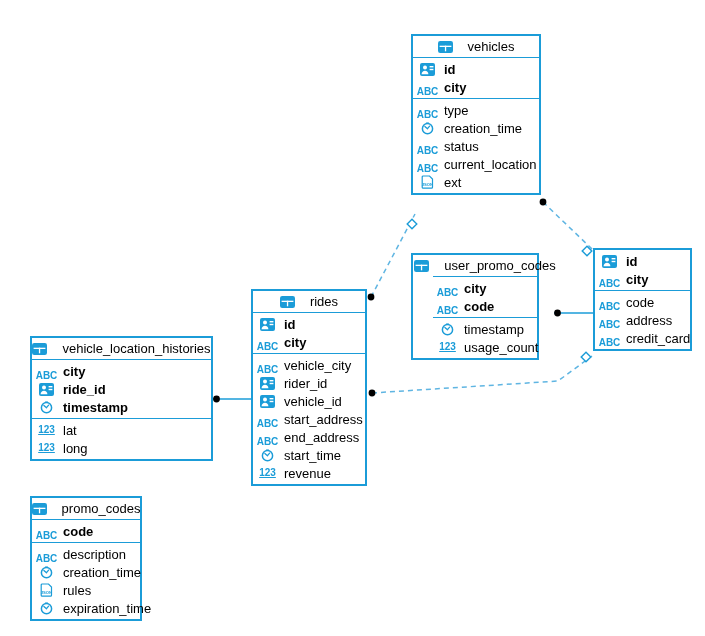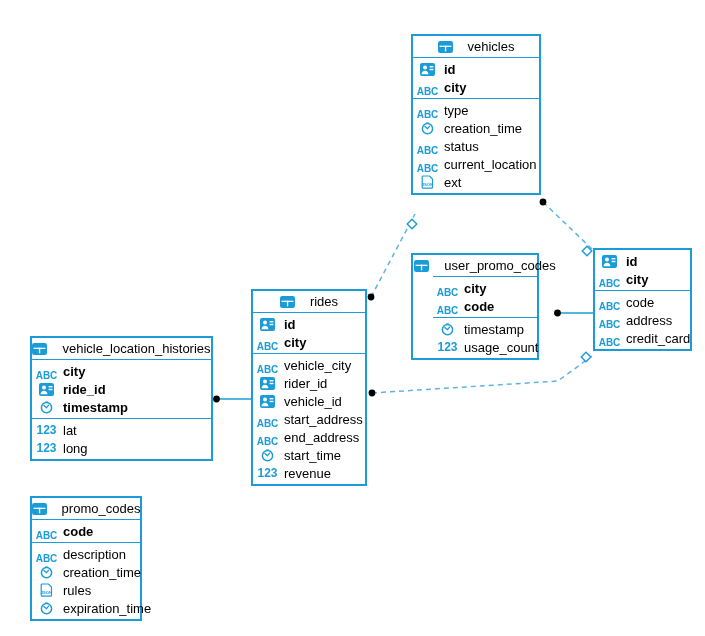--- a/index.html
+++ b/index.html
@@ -38,22 +38,23 @@
   .f-icon{
     flex:0 0 auto;
     display:inline-flex;align-items:center;justify-content:center;
     width:19px;height:14px;
   }
   .ticon-text{
     font-size:10px;font-weight:bold;color:var(--accent,#1b9cd8);
     letter-spacing:0px;line-height:14px;margin-top:9px;
   }
   .ticon-num{
-    font-size:12px;font-weight:bold;color:var(--accent,#1b9cd8);
+    font-size:10px;font-weight:bold;color:var(--accent,#1b9cd8);
     line-height:14px;
+    text-decoration:underline;
   }
   #wires{position:absolute;left:0;top:0;z-index:3;pointer-events:none;}
 </style>
 </head>
 <body>
 
 <div id="canvas" style="background: rgb(255, 255, 255);">
     <div class="er-table" style="left: 411px; top: 34px; width: 130px;">
       <div class="tbl-header">
         <span class="h-icon" style="display: inline-flex;">

